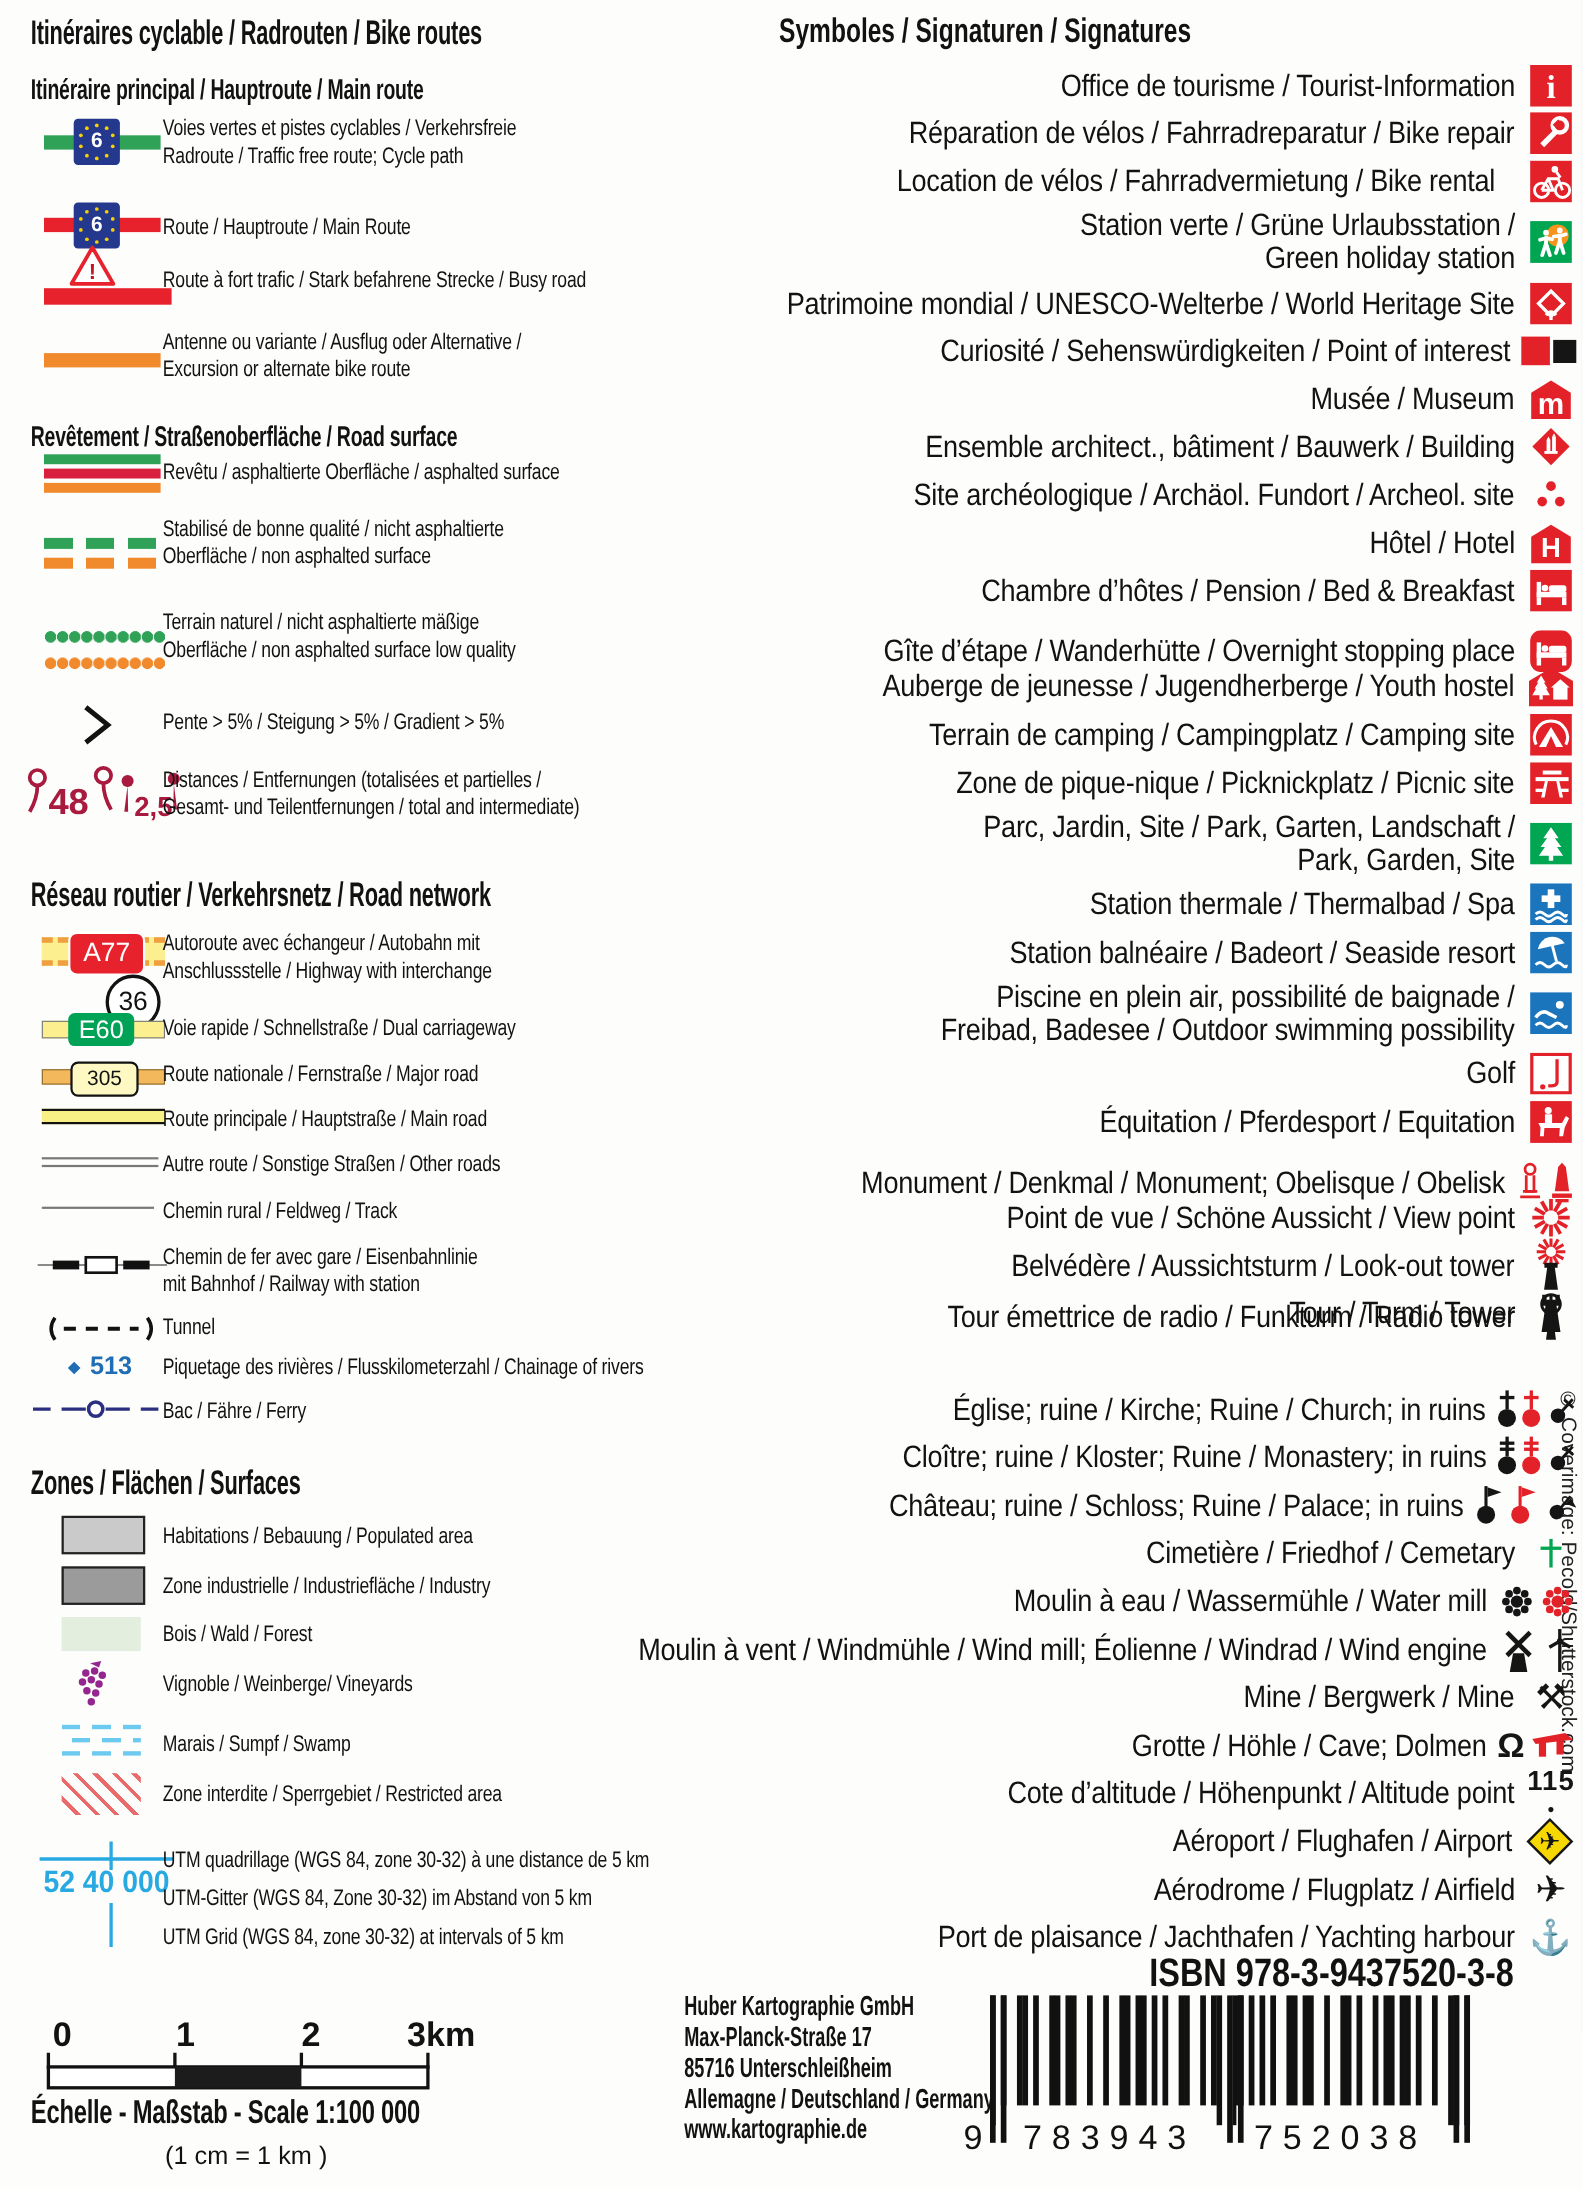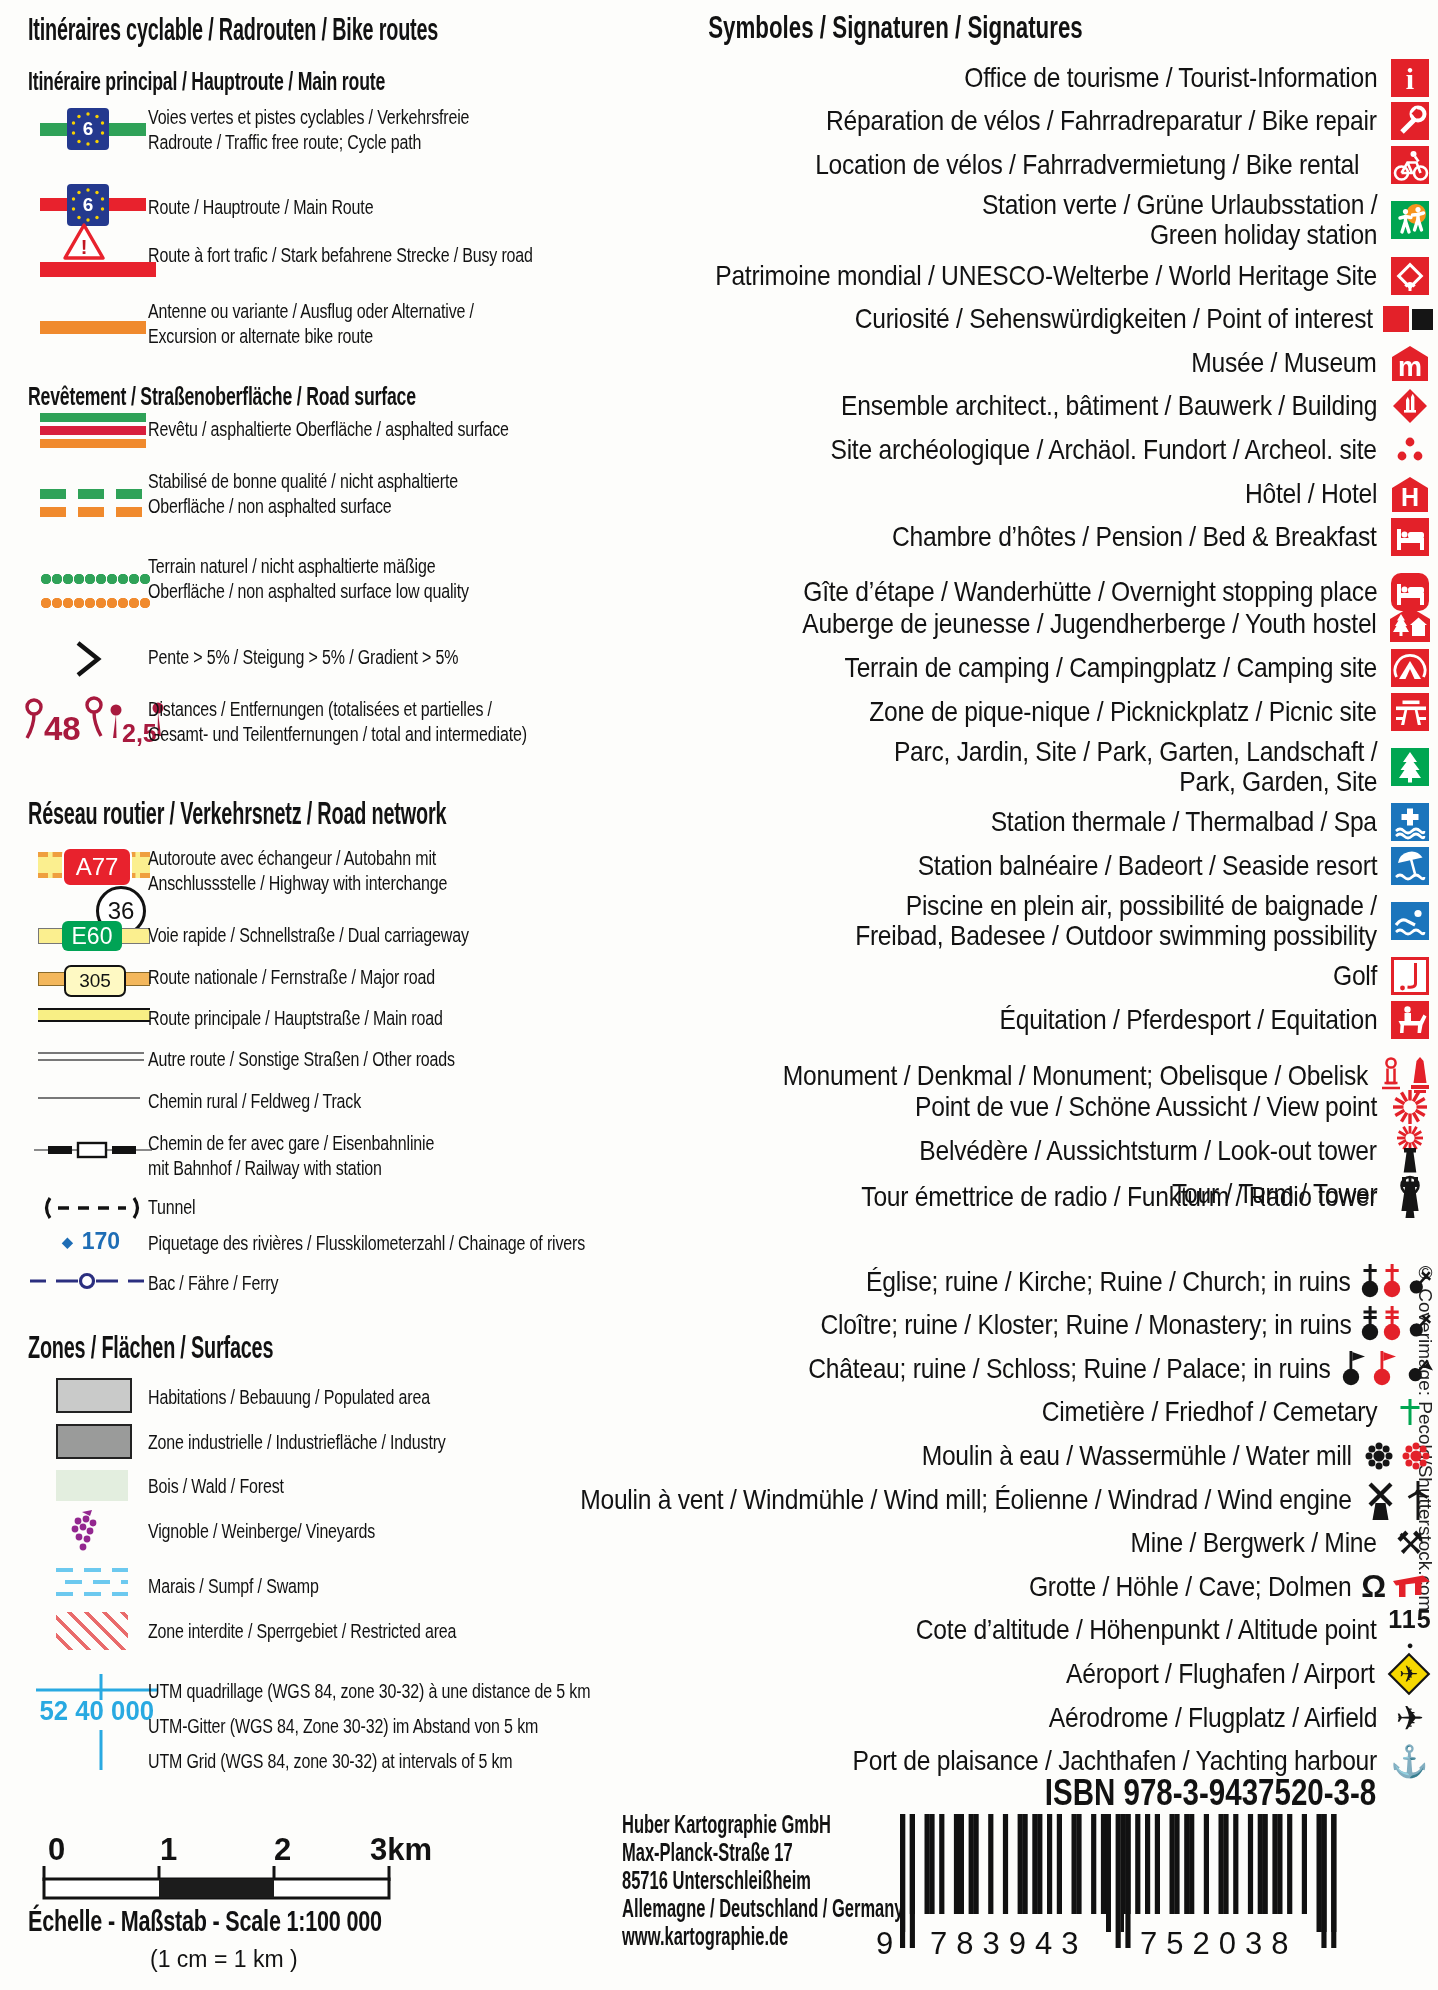--- a/index.html
+++ b/index.html
@@ -174,21 +174,21 @@
     <svg width="104" height="24">
         <path d="M10 2 Q3 12 10 22" fill="none" stroke="#121212" stroke-width="3.2"></path>
         <path d="M94 2 Q101 12 94 22" fill="none" stroke="#121212" stroke-width="3.2"></path>
         <line x1="18" y1="12" x2="86" y2="12" stroke="#121212" stroke-width="3.6" stroke-dasharray="11 9"></line>
       </svg>
   </div>
   <div class="lbl" style="top:1194px">Tunnel</div>
 
   <div class="abs" style="left:62px;top:1228px;color:#1e6db5;font-weight:bold;font-size:23px;display:flex;align-items:center;gap:9px">
     <span style="font-size:14px">◆</span>
-    <span>170</span>
+    <span>513</span>
   </div>
   <div class="lbl" style="top:1230px">Piquetage des rivières / Flusskilometerzahl / Chainage of rivers</div>
 
   <div class="abs" style="left:30px;top:1270px">
     <svg width="118" height="22">
         <g stroke="#2b2f7f" stroke-width="3">
           <line x1="0" y1="11" x2="16" y2="11"></line>
           <line x1="26" y1="11" x2="48" y2="11"></line>
           <line x1="66" y1="11" x2="88" y2="11"></line>
           <line x1="98" y1="11" x2="114" y2="11"></line>

